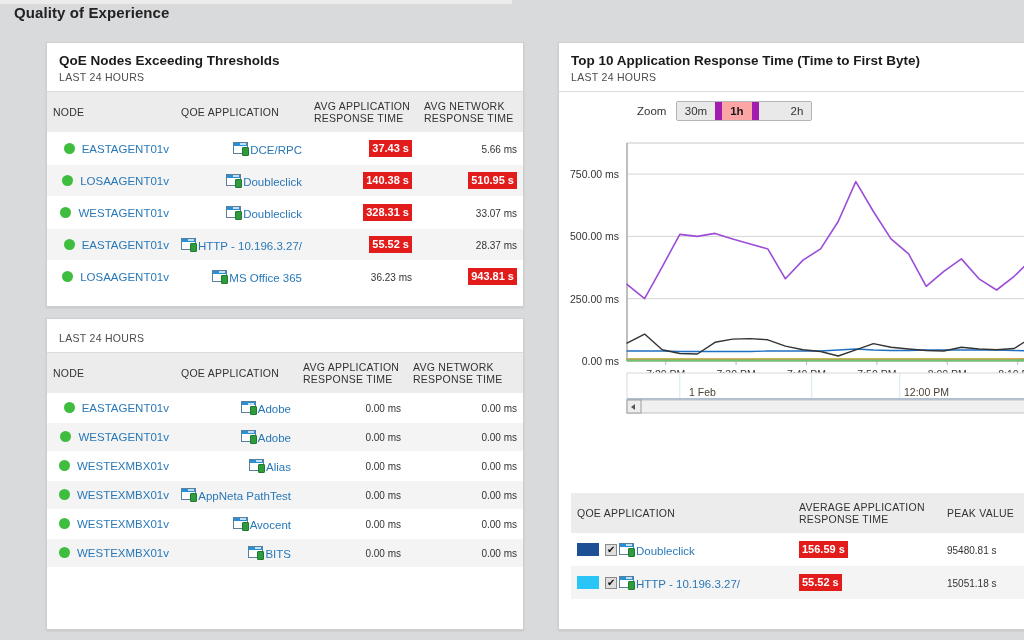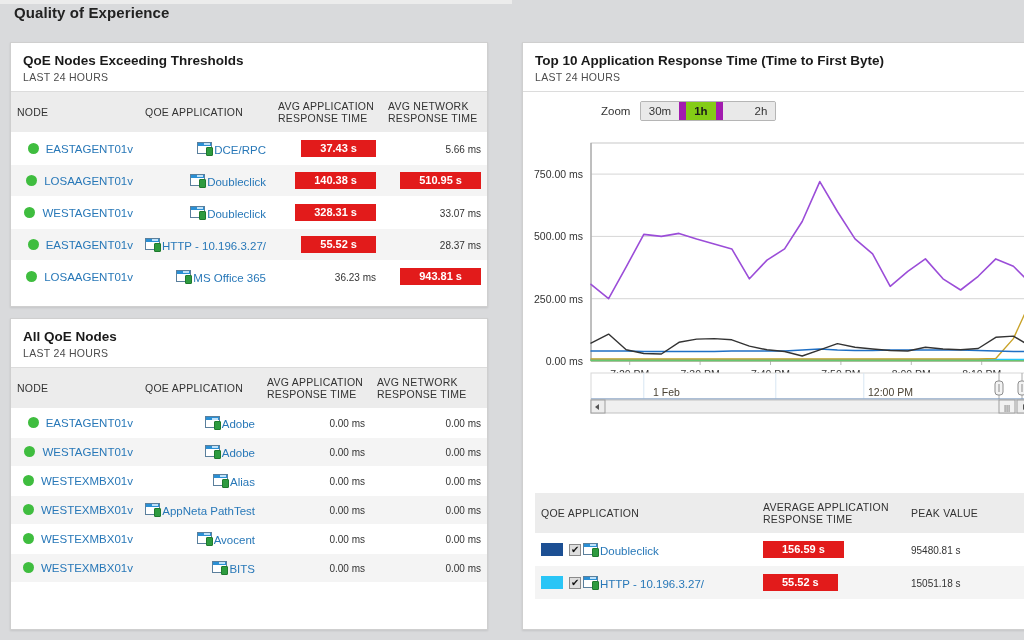--- a/index.html
+++ b/index.html
@@ -19,20 +19,21 @@
   .page-title {
     position:absolute; left:14px; top:4px;
     font-size:15px; font-weight:bold; color:#222;
     letter-spacing:.1px;
   }
 
   .panel {
     position:absolute; background:#fff;
     border:1px solid #cfcfcf;
     box-shadow:0 1px 2px rgba(0,0,0,.10);
+    margin-left:36px;
   }
   .panel-head { padding:10px 12px 8px 12px; border-bottom:1px solid #dcdcdc; }
   .panel-title { font-size:13.5px; font-weight:bold; color:#1a1a1a; line-height:15px; }
   .panel-sub { font-size:10.5px; color:#4c4c4c; letter-spacing:.3px; margin-top:3px; }
 
   
   table.grid { width:100%; border-collapse:collapse; }
   table.grid thead th {
     background:#ececec; text-align:left; vertical-align:middle;
     font-weight:normal; font-size:10.5px; color:#333;
@@ -59,21 +60,21 @@
   .appicon .dots{ position:absolute; right:2px; top:1.5px; width:6px; height:2px;
                   background:#bfe2fa; }
   .appicon .lock{ position:absolute; right:-1px; bottom:-1px; width:7px; height:9px;
                   background:#2e9b3f; border:1px solid #1f7a2e; border-radius:1px; }
   .appicon .lockk{ position:absolute; right:1px; bottom:5px; width:3px; height:3px;
                   border:1px solid #1f7a2e; border-bottom:none;
                   border-radius:2px 2px 0 0; }
 
   .badge-red {
     display:inline-block; background:#e21b1b; color:#fff;
-    font-weight:bold; font-size:11px; padding:2px 19px; line-height:13px;
+    font-weight:bold; font-size:11px; padding:2px 3px; line-height:13px;
   }
   .plain { font-size:10px; color:#333; }
 
   
   #panel-thresholds { left:10px; top:42px; width:478px; height:265px; }
   #panel-allnodes   { left:10px; top:318px; width:478px; height:312px; }
 
   #panel-thresholds col.c1, #panel-allnodes col.c1 { width:128px; }
   #panel-thresholds col.c2, #panel-allnodes col.c2 { width:122px; }
   #panel-thresholds col.c3, #panel-allnodes col.c3 { width:110px; }
@@ -81,21 +82,21 @@
   
   #panel-art { left:522px; top:42px; width:518px; height:588px; }
 
   .zoomrow { padding:9px 0 4px 0; text-align:left; padding-left:78px; }
   .zoomlabel { font-size:11.5px; color:#333; margin-right:6px; vertical-align:middle; }
   .zoombtns { display:inline-block; vertical-align:middle; border:1px solid #b5b5b5;
               border-radius:2px; overflow:hidden; background:#e6e6e6; }
   .zoombtn { display:inline-block; padding:2px 8px; font-size:11.5px; color:#333;
              border-right:7px solid #a21caf; background:#e9e9e9; line-height:14px; }
   .zoombtn:last-child { border-right:none;padding-left:32px; }
-  .zoombtn.active { background:#84cc16; font-weight:bold; color:#1a1a1a; }
+  .zoombtn.active { background:#fca5a5; font-weight:bold; color:#1a1a1a; }
 
   .chartwrap { position:relative; width:100%; height:318px; }
   .chartsvg { display:block; }
 
   .bot-table-wrap { position:absolute; left:0; right:0; top:450px; padding:0 12px; }
   #panel-art table.grid2 { width:100%; border-collapse:collapse; }
   #panel-art table.grid2 thead th {
     background:#ececec; text-align:left; vertical-align:middle;
     font-weight:normal; font-size:10.5px; color:#333;
     letter-spacing:.25px; padding:8px 6px; line-height:12px;
@@ -173,21 +174,20 @@
             <td><span class="appicon"><span class="scr"></span><span class="bar"></span><span class="dots"></span><span class="lockk"></span><span class="lock"></span></span><a class="applink">MS Office 365</a></td>
             <td><span class="plain">36.23 ms</span></td>
             <td><span class="badge-red">943.81 s</span></td>
           </tr>
         </tbody>
     </table>
   </div>
 
   <div class="panel" id="panel-allnodes">
     <div class="panel-head">
-      <div class="panel-title">All QoE Nodes</div>
       <div class="panel-sub">LAST 24 HOURS</div>
     </div>
     <table class="grid">
       <colgroup>
           <col class="c1">
           <col class="c2">
           <col class="c3">
           <col>
         </colgroup>
       <thead>

